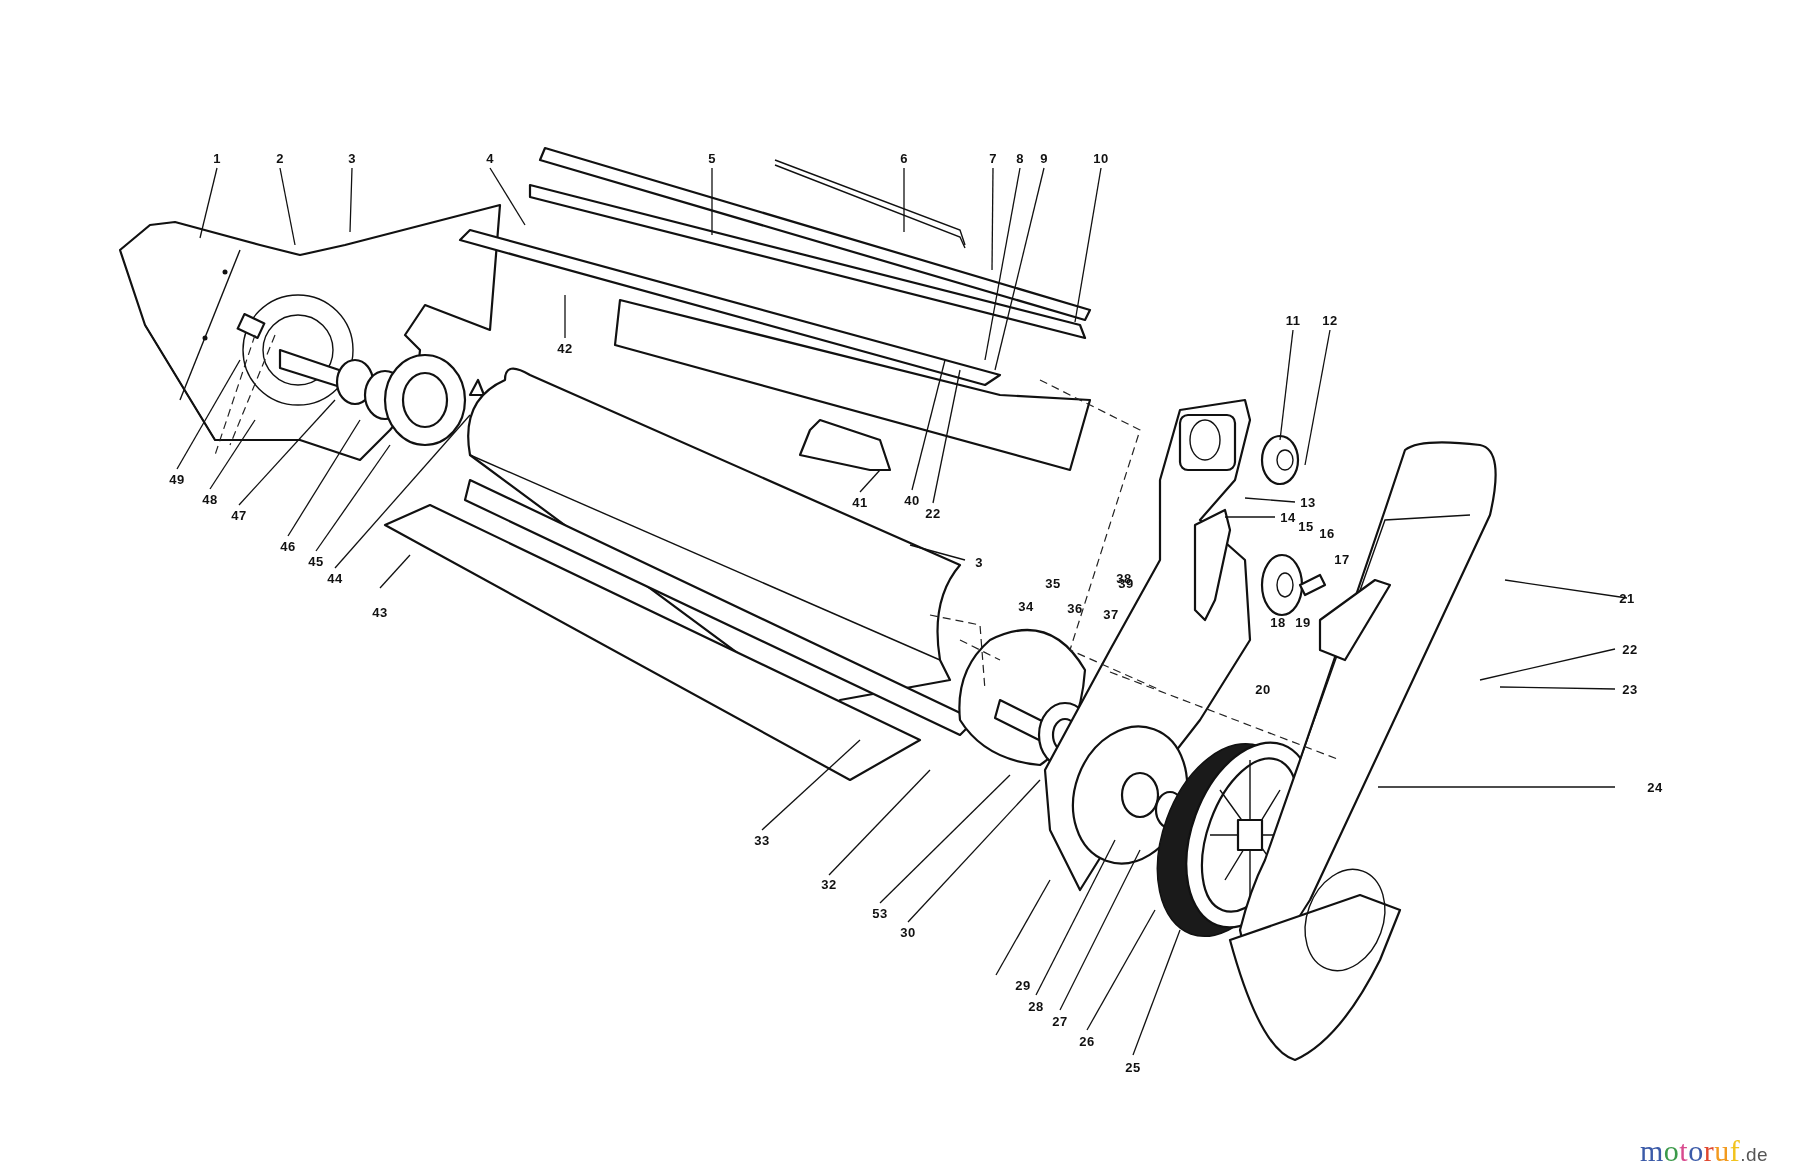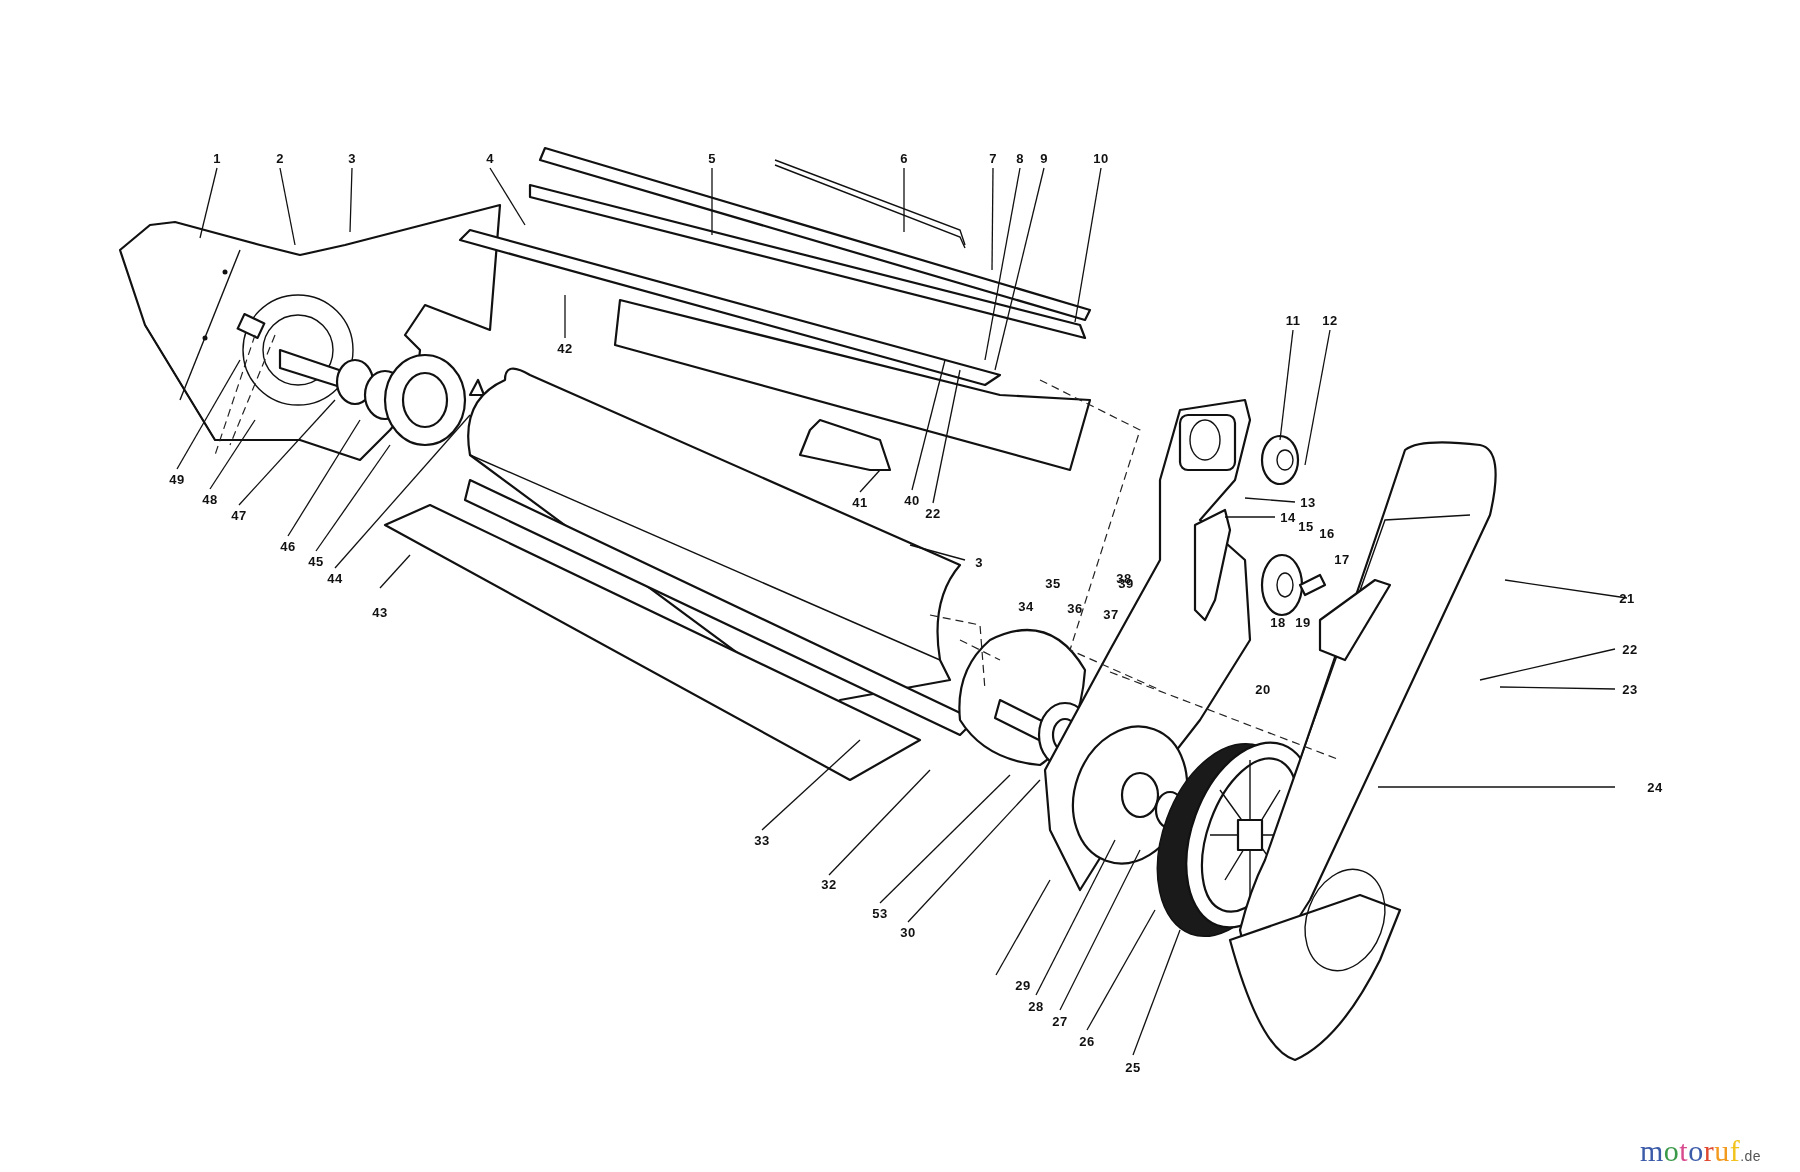--- a/index.html
+++ b/index.html
@@ -7,21 +7,21 @@
   #diagram { position: absolute; left: 0; top: 0; width: 1800px; height: 1172px; }
   .part { fill: #ffffff; stroke: #111; stroke-width: 2.2; stroke-linejoin: round; }
   .part-thin { fill: none; stroke: #111; stroke-width: 1.4; }
   .part-dark { fill: #1a1a1a; stroke: #111; stroke-width: 1.5; }
   .dash { fill: none; stroke: #222; stroke-width: 1.2; stroke-dasharray: 8 5; }
   .leader { stroke: #111; stroke-width: 1.3; fill: none; }
   .hole { fill: #111; }
   .label { position: absolute; font-family: "Liberation Sans", sans-serif; font-weight: bold; font-size: 13px; color: #111; transform: translate(-50%, -50%); white-space: nowrap; letter-spacing: 0.5px; }
   .watermark { position: absolute; left: 1640px; top: 1134px; font-family: "Liberation Serif", serif; font-size: 30px; letter-spacing: 0.5px; }
   .watermark span { display: inline-block; }
-  .watermark .tld { font-size: 14px; color: #555; font-family: "Liberation Sans", sans-serif; }
+  .watermark .tld { font-size: 19px; color: #555; font-family: "Liberation Sans", sans-serif; }
 </style>
 </head>
 <body>
 
 <svg id="diagram" viewBox="0 0 1800 1172" xmlns="http://www.w3.org/2000/svg">
 
   <g>
     <path class="part" d="M120,250 L150,225 L175,222 L260,245 L300,255 L345,245 L500,205 L490,330 L425,305 L405,335 L420,350 L415,400 L390,430 L360,460 L300,440 L215,440 L145,325 Z"></path>
     <path class="part-thin" d="M145,325 L215,440"></path>
     <path class="part-thin" d="M240,250 L180,400"></path>

